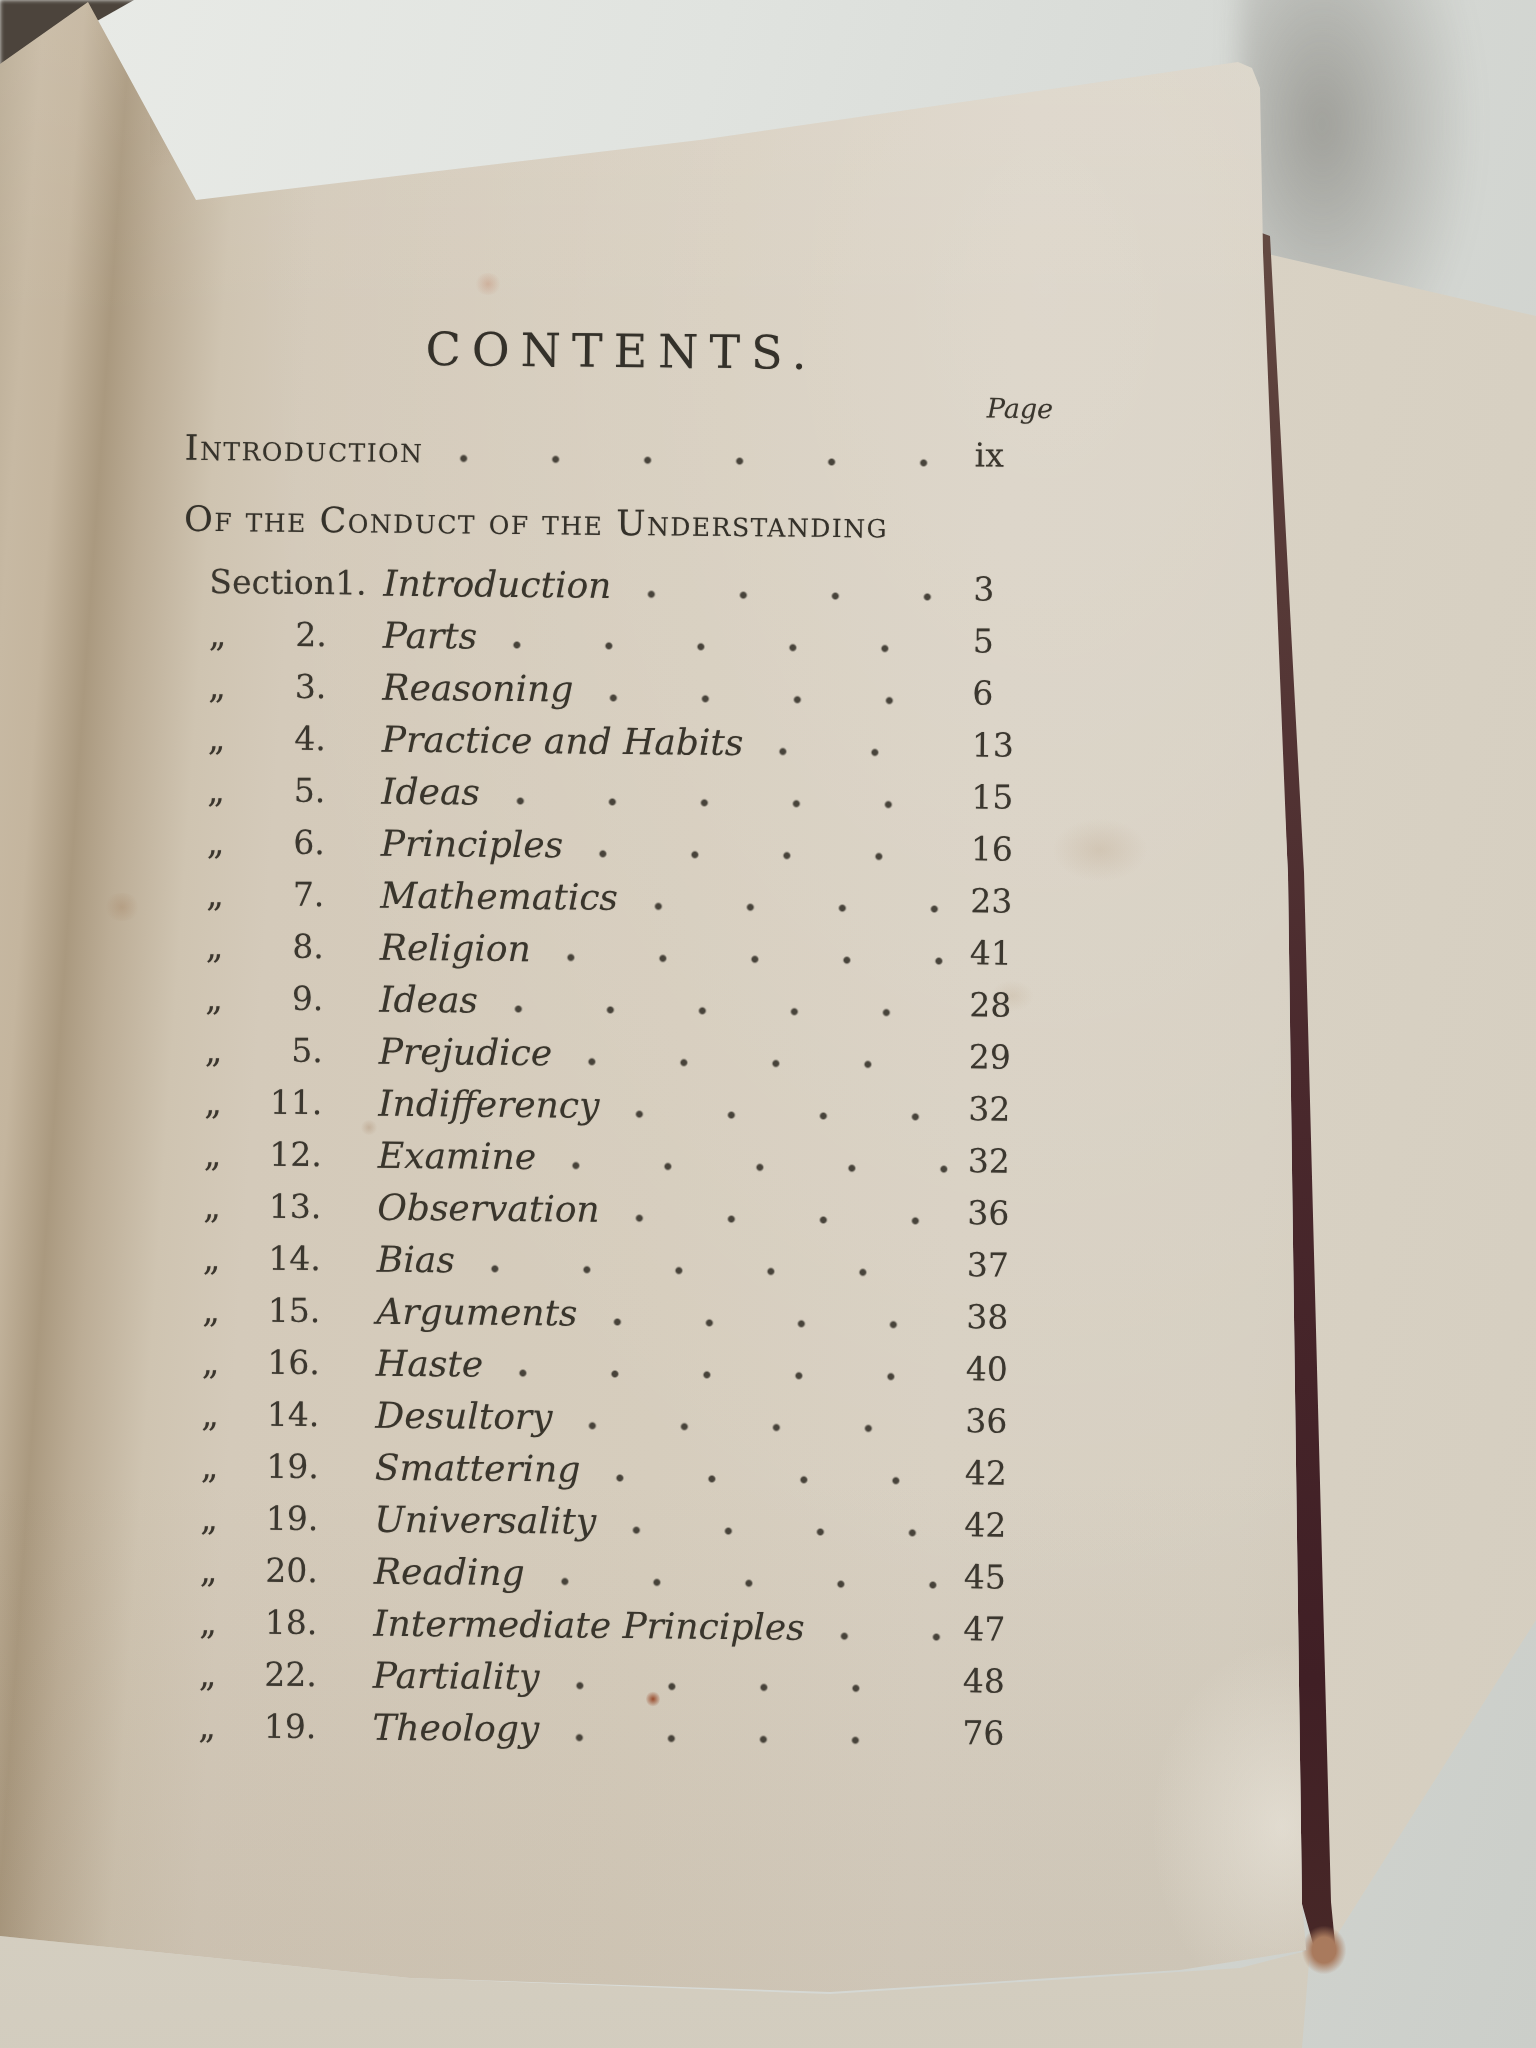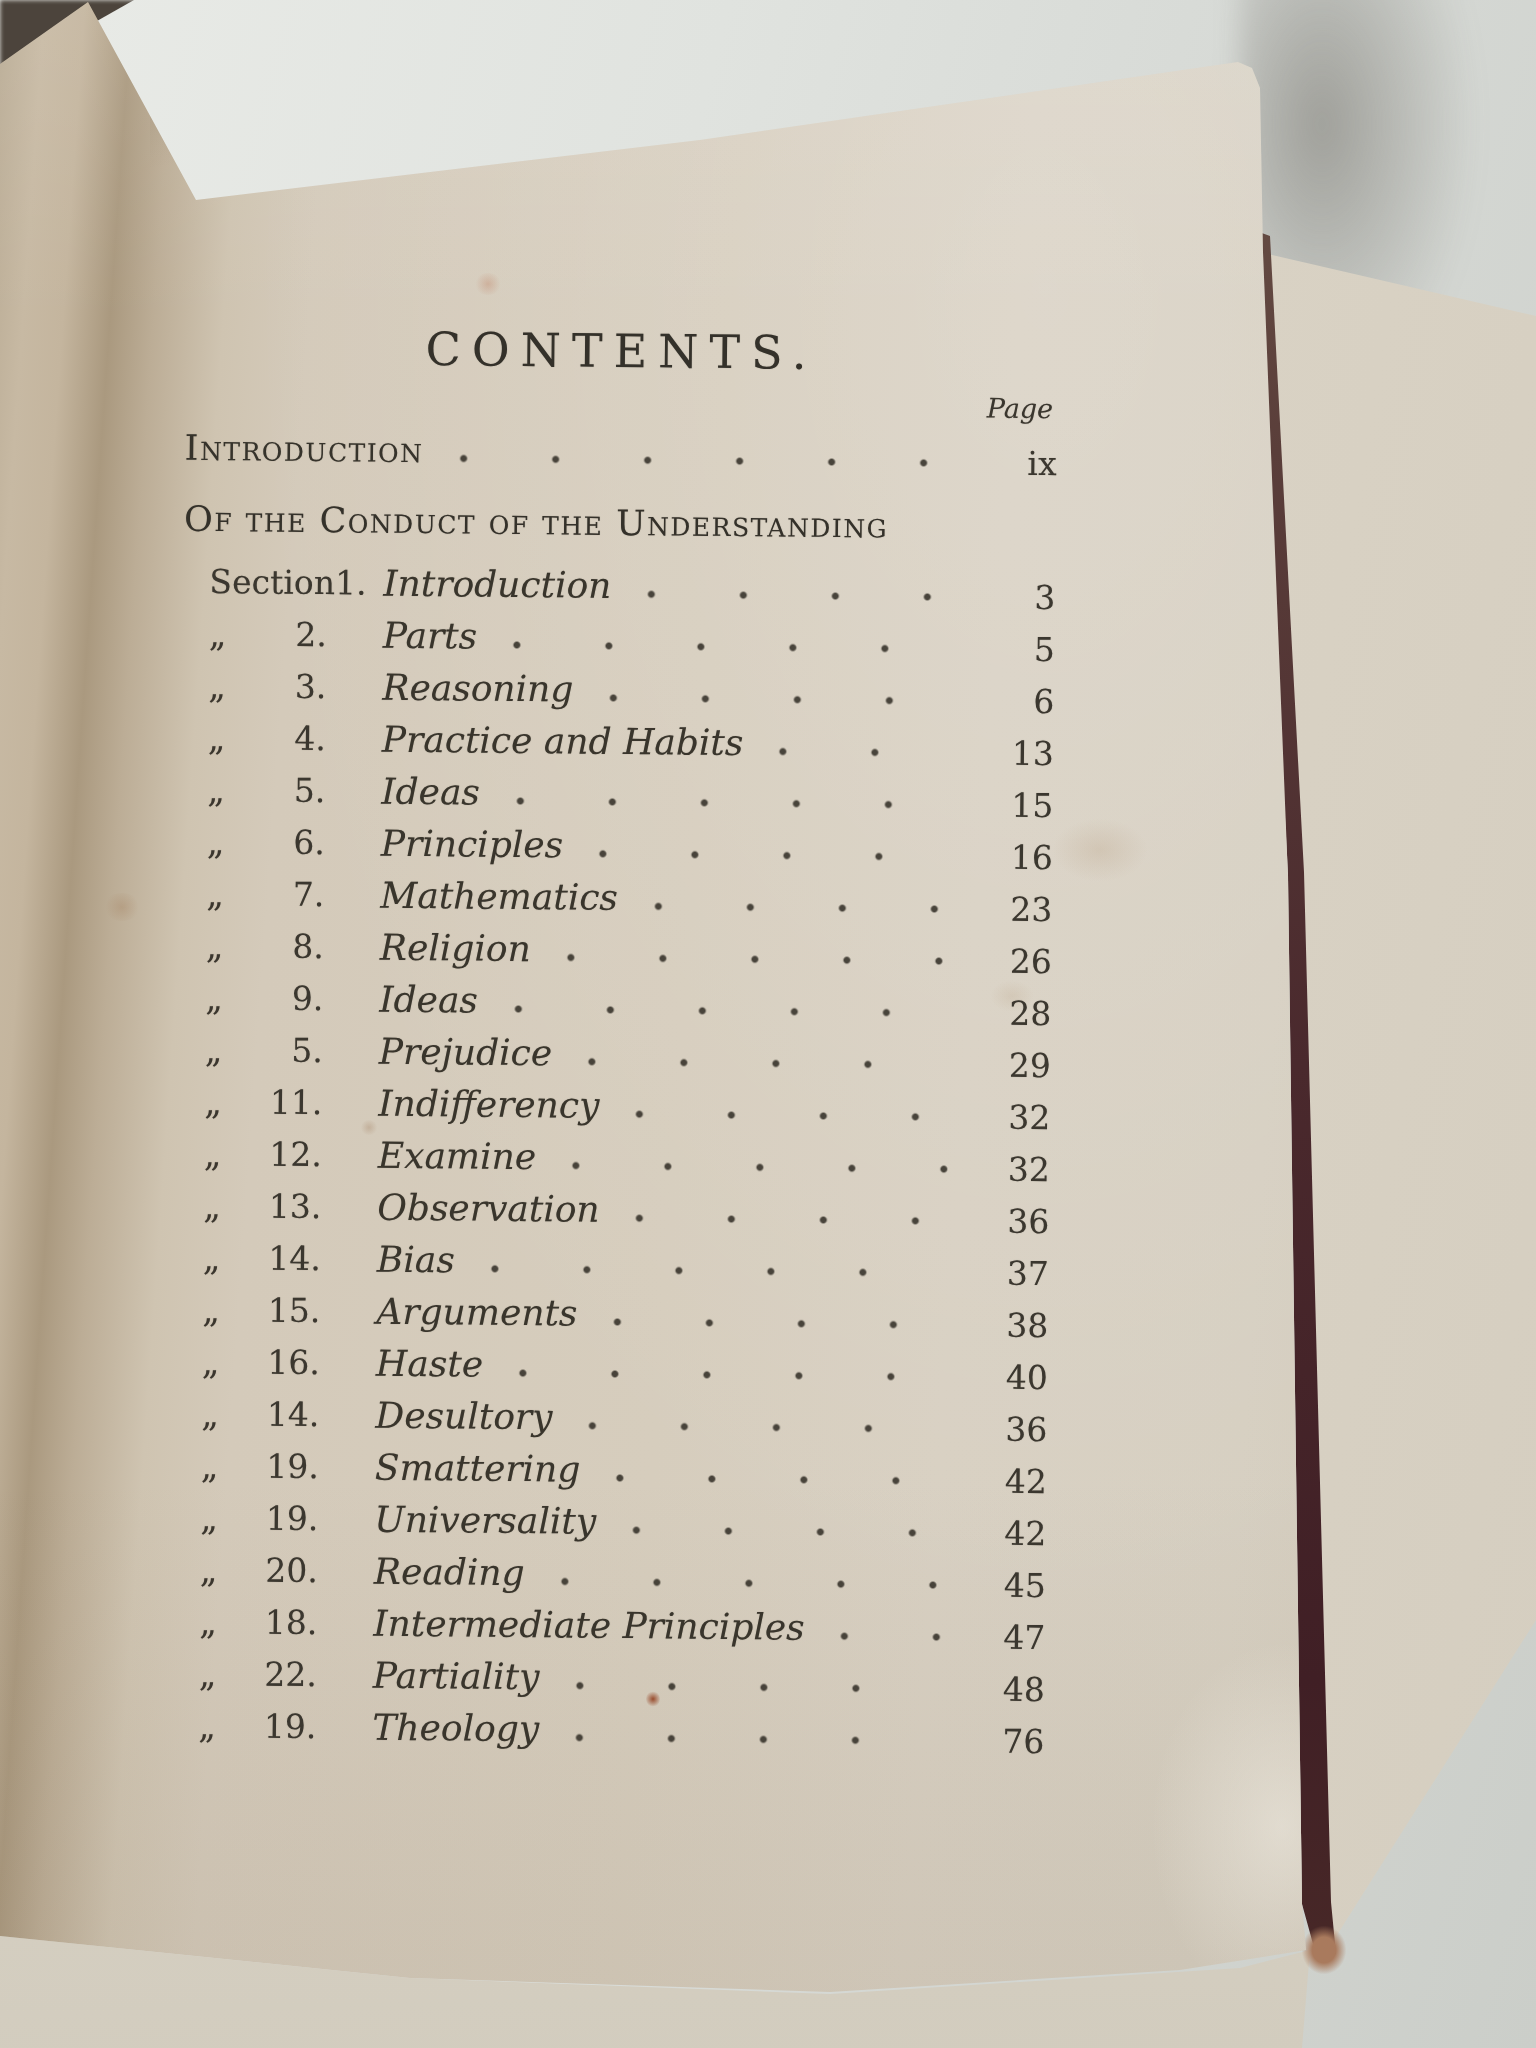--- a/index.html
+++ b/index.html
@@ -71,21 +71,21 @@
   .toc-row{display:flex;height:52px;line-height:52px;font-size:33px;}
   .row-label{box-sizing:border-box;width:144px;padding-left:26px;display:flex;
     justify-content:space-between;white-space:nowrap;}
   .sec-word{font-size:33px;}
   .sec-word.ditto{font-size:34px;letter-spacing:-2px;color:#3b362e;}
   .row-num{font-size:33px;}
   .row-title{font-style:italic;font-size:36px;padding-left:56px;white-space:nowrap;color:#39352c;}
   .leader{flex:1;height:52px;margin:0 20px 0 34px;
     background-image:radial-gradient(circle 3.4px at 6px 34px,rgba(52,48,40,.88) 2.6px,rgba(52,48,40,0) 4.2px);
     background-size:92px 52px;background-repeat:repeat-x;}
-  .row-page{width:82px;text-align:right;font-size:33px;white-space:nowrap;margin-top:8px;}
+  .row-page{width:82px;text-align:left;font-size:33px;white-space:nowrap;}
 </style>
 </head>
 <body>
 
 <div id="canvas">
   <div class="bg-shade"></div>
   <div class="scratch1"></div>
   <div class="scratch2"></div>
   <div class="speck k1"></div>
   <div class="speck k2"></div>
@@ -188,21 +188,21 @@
     <span class="row-page">23</span>
   </div>
 
   <div class="toc-row">
     <span class="row-label">
       <span class="sec-word ditto">„</span>
       <span class="row-num">8.</span>
     </span>
     <span class="row-title">Religion</span>
     <span class="leader"></span>
-    <span class="row-page">26</span>
+    <span class="row-page">41</span>
   </div>
 
   <div class="toc-row">
     <span class="row-label">
       <span class="sec-word ditto">„</span>
       <span class="row-num">9.</span>
     </span>
     <span class="row-title">Ideas</span>
     <span class="leader"></span>
     <span class="row-page">28</span>

